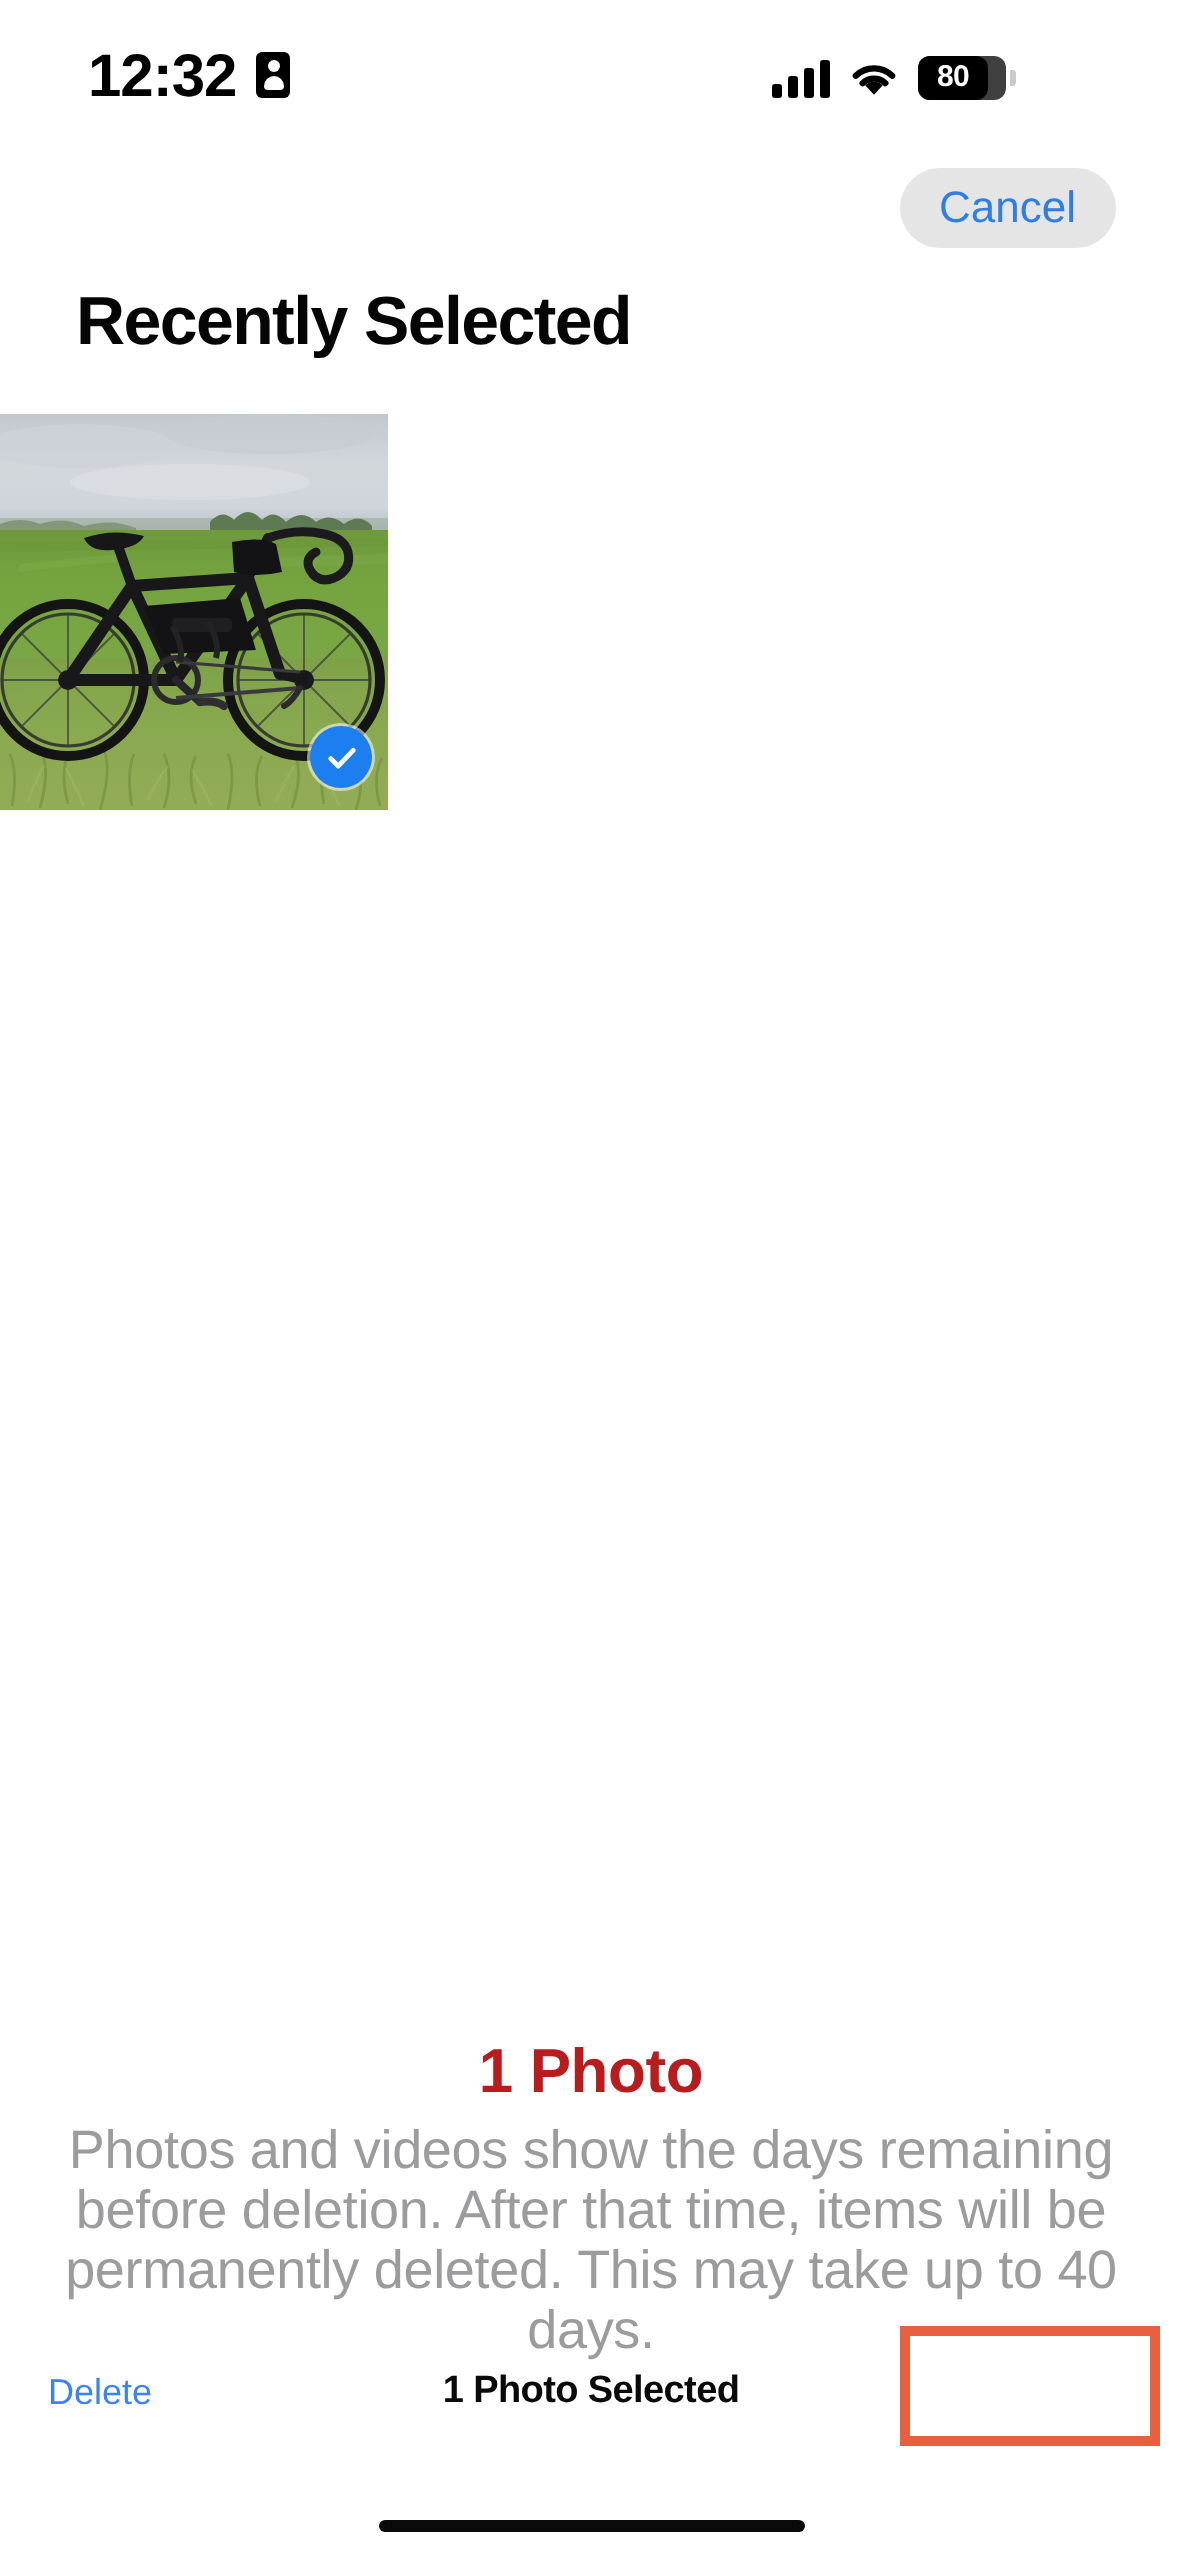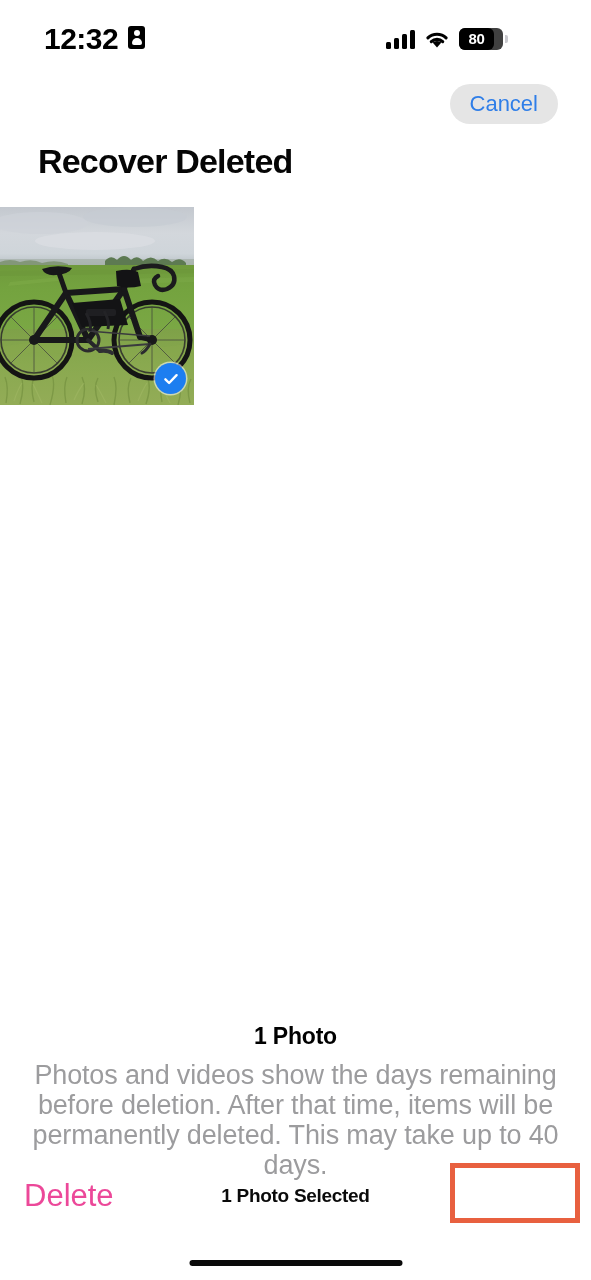--- a/index.html
+++ b/index.html
@@ -196,23 +196,23 @@
 
   
   .footer-info {
     position: absolute;
     left: 0;
     top: 1020px;
     width: 591px;
     text-align: center;
   }
   .photo-count {
-    font-size: 23px;
+    font-size: 31px;
     font-weight: bold;
-    color: #000000;
+    color: #b91c1c;
     letter-spacing: -0.2px;
     line-height: 32px;
   }
   .footer-desc {
     margin: 8px auto 0;
     width: 560px;
     font-size: 27px;
     color: #9c9c9e;
     line-height: 30px;
     letter-spacing: -0.15px;
@@ -225,22 +225,22 @@
     top: 1172px;
     width: 591px;
     height: 48px;
   }
   .toolbar-delete {
     position: absolute;
     left: 24px;
     top: 0;
     height: 48px;
     line-height: 48px;
-    font-size: 31px;
-    color: #ec4899;
+    font-size: 18px;
+    color: #3b82f6;
     background: none;
     border: none;
     padding: 0;
     font-family: "Liberation Sans", sans-serif;
     cursor: pointer;
     text-align: center;
   }
   .toolbar-status {
     position: absolute;
     left: 0; right: 0;
@@ -314,21 +314,21 @@
     <span class="battery">
       <span class="battery-fill"></span>
       <span class="battery-level">80</span>
       <span class="battery-cap"></span>
     </span>
   </div>
 </div>
 
 <button class="cancel-button">Cancel</button>
 
-<div class="page-title">Recover Deleted</div>
+<div class="page-title">Recently Selected</div>
 
 <div class="photo-grid">
   <div class="photo-cell">
     <div class="photo-thumb">
       <svg viewBox="0 0 194 198" preserveAspectRatio="none">
         <defs>
           <linearGradient id="sky" x1="0" y1="0" x2="0" y2="1">
             <stop offset="0%" stop-color="#c3c8cf"></stop>
             <stop offset="45%" stop-color="#d3d7dc"></stop>
             <stop offset="80%" stop-color="#cfd5da"></stop>

